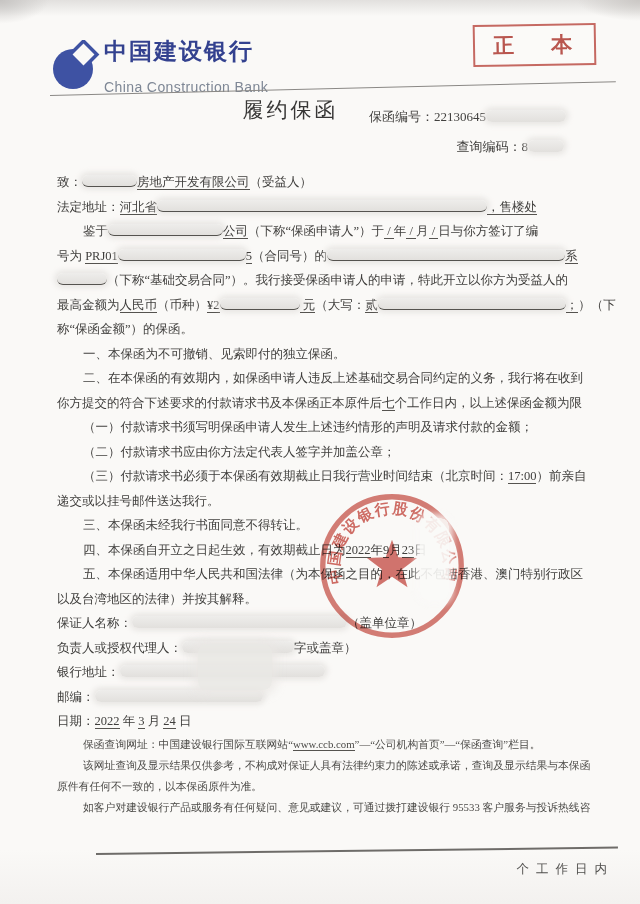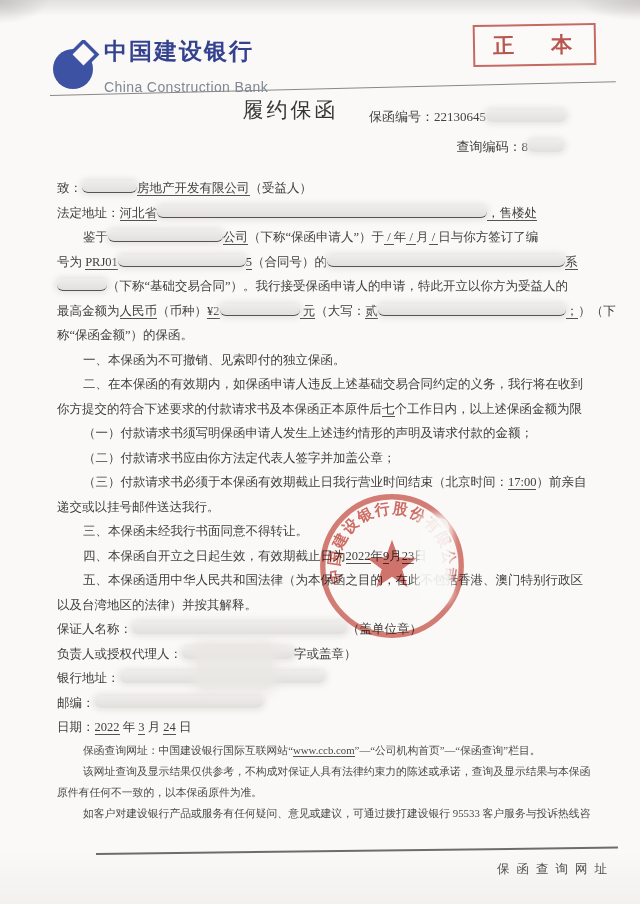--- a/index.html
+++ b/index.html
@@ -22,21 +22,21 @@
   .original-stamp {
     position:absolute; right:44px; top:24px; border:2.5px solid #c05a52; color:#b2453d;
     font-size:21px; font-weight:bold; padding:5px 6px 5px 18px; letter-spacing:16px;
     transform:rotate(-1deg); opacity:.9; background:rgba(255,255,255,.2);
   }
   .doc-title { position:absolute; left:0; width:581px; top:96px; text-align:center; font-size:21px; font-weight:normal; letter-spacing:3px; color:#373635; }
   .ref-line { position:absolute; font-size:13px; color:#42413f; white-space:nowrap; }
   .ref-no { top:108px; right:74px;text-align:center; }
   .ref-query { top:138px; right:76px; }
   
-  .doc-body { position:absolute; left:0; top:176px; width:640px; padding:0 26px 0 57px; }
+  .doc-body { position:absolute; left:0; top:170px; width:640px; padding:0 26px 0 57px; }
   .line { line-height:24.5px; font-size:12.5px; white-space:nowrap; }
   .line.ind { text-indent:26px; }
   .line.small { line-height:21px; font-size:10.8px; color:#4a4946; }
   .u { border-bottom:1px solid #55534f; }
   .redact {
     display:inline-block; height:12px; border-radius:7px; vertical-align:-1px;
     background:linear-gradient(180deg,#eeedeb,#e2e0dd);
     box-shadow:0 0 5px 3px rgba(228,226,223,.75);
   }
   
@@ -122,15 +122,15 @@
       <text font-size="15.5" font-weight="bold" fill="#c23b31" letter-spacing="1.5" opacity=".9" font-family="Liberation Serif, DejaVu Serif, serif">
         <textPath href="#sealArc" startOffset="50%" text-anchor="middle">中国建设银行股份有限公司</textPath>
       </text>
     </svg>
   </div>
 
   <div class="patch patch-seal"></div>
   <div class="patch patch-sign"></div>
 
   <div class="bottom-rule"></div>
-  <div class="footer-tag">保函查询网址</div>
+  <div class="footer-tag">个工作日内</div>
 
 </div>
 
 </body></html>

